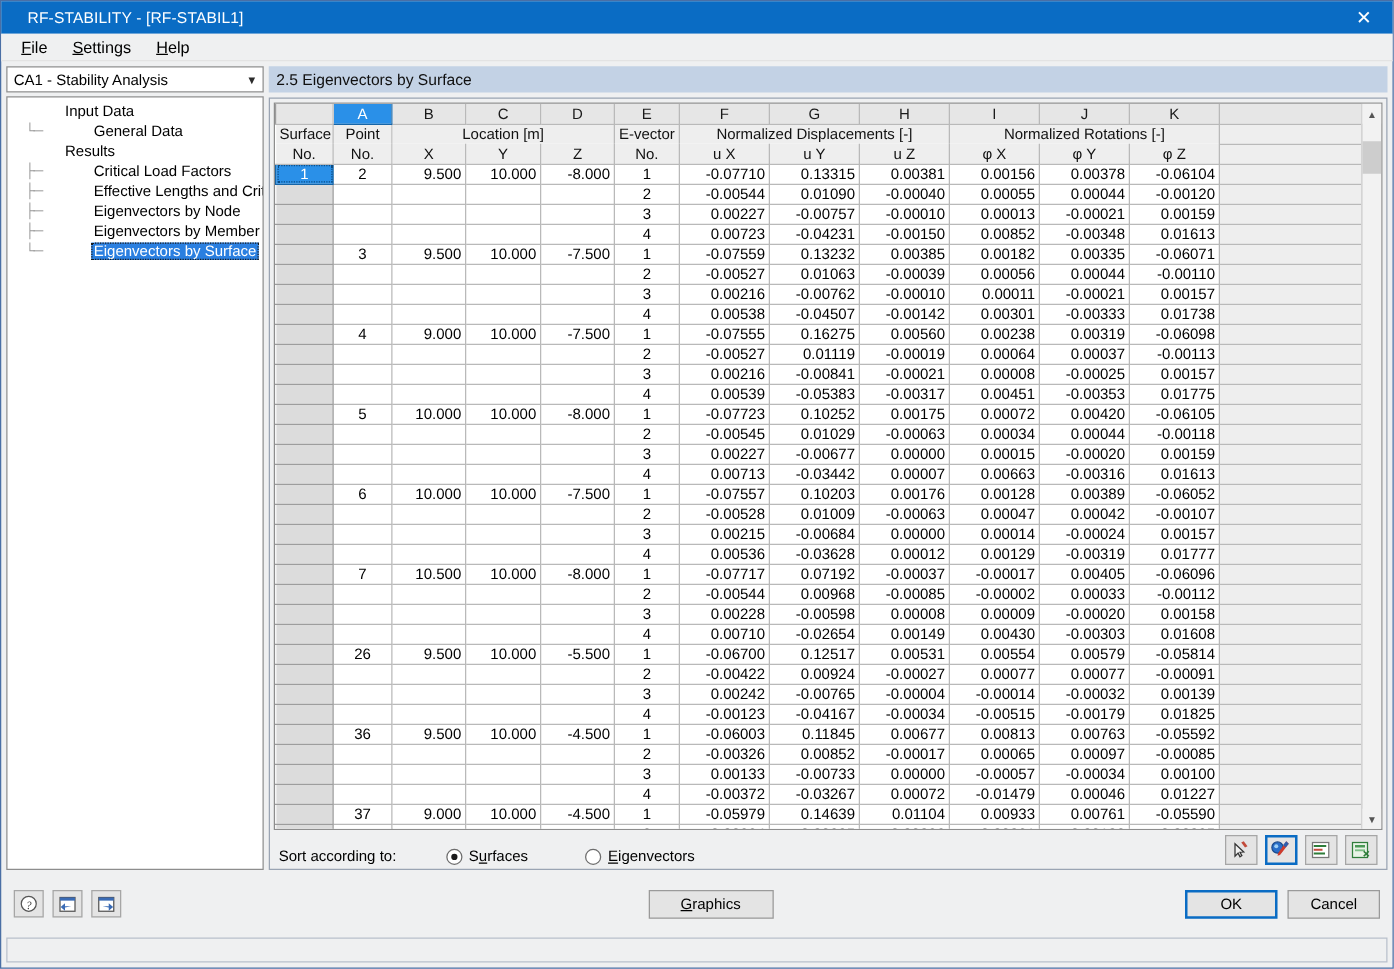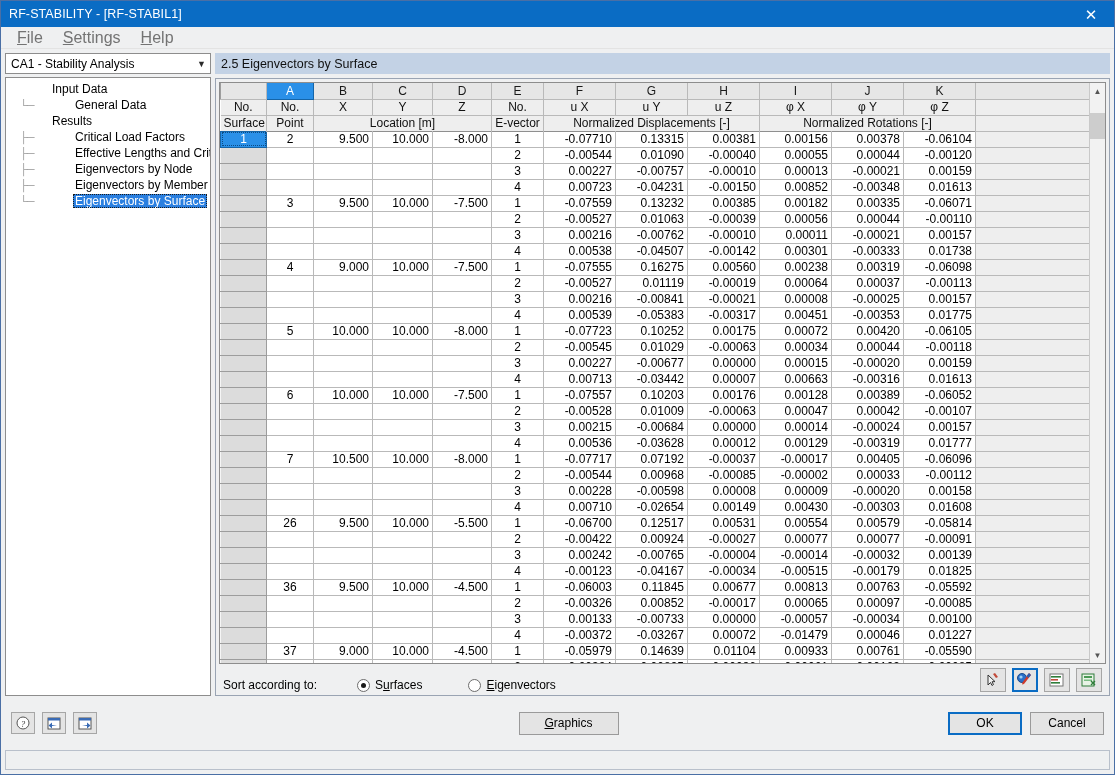--- a/index.html
+++ b/index.html
@@ -18,42 +18,42 @@
     background: #eff0f1;
     border: 1px solid #4a6fa5;
     display: flex; flex-direction: column;
   }
 
   
   .titlebar {
     height: 26px; flex: none;
     background: #0a6cc4;
     display: flex; align-items: center;
-    padding-left: 8px;
+    padding-left: 21px;
     color: #fff;
     gap: 20px;
   }
   .titlebar .wtitle { font-size: 12.5px; letter-spacing: .1px; }
   .titlebar .spacer { flex: 1; }
   .win-close {
     width: 46px; height: 26px;
     display: flex; align-items: center; justify-content: center;
     color: #fff; font-size: 15px; line-height: 1;
   }
 
   
   .menubar {
     height: 22px; flex: none;
     background: #eff0f1;
     display: flex; align-items: center;
     padding-left: 6px;
     border-bottom: 1px solid #e3e3e3;
   }
   .menuitem {
-    padding: 2px 10px; font-size: 16px; color: #737373;
+    padding: 2px 10px; font-size: 13px; color: #000000;
   }
   .menuitem u { text-decoration: underline; }
 
   
   .bodyrow { flex: 1; display: flex; min-height: 0; padding: 4px 4px 0 4px; gap: 4px; }
 
   
   .sidebar { width: 206px; flex: none; display: flex; flex-direction: column; }
   .combo {
     height: 21px; background: #fff;
@@ -334,41 +334,41 @@
                   <td>E</td>
                   <td>F</td>
                   <td>G</td>
                   <td>H</td>
                   <td>I</td>
                   <td>J</td>
                   <td>K</td>
                   <td class="tail"></td>
                 </tr>
                 <tr class="ht">
+                  <td class="rowhdr grp">Surface</td>
+                  <td class="grp">Point</td>
+                  <td class="grp" colspan="3">Location [m]</td>
+                  <td class="grp">E-vector</td>
+                  <td class="grp" colspan="3">Normalized Displacements [-]</td>
+                  <td class="grp" colspan="3">Normalized Rotations [-]</td>
+                  <td class="tail"></td>
+                </tr>
+                <tr class="ht">
                   <td class="rowhdr">No.</td>
                   <td>No.</td>
                   <td>X</td>
                   <td>Y</td>
                   <td>Z</td>
                   <td>No.</td>
                   <td>u X</td>
                   <td>u Y</td>
                   <td>u Z</td>
                   <td>φ X</td>
                   <td>φ Y</td>
                   <td>φ Z</td>
-                  <td class="tail"></td>
-                </tr>
-                <tr class="ht">
-                  <td class="rowhdr grp">Surface</td>
-                  <td class="grp">Point</td>
-                  <td class="grp" colspan="3">Location [m]</td>
-                  <td class="grp">E-vector</td>
-                  <td class="grp" colspan="3">Normalized Displacements [-]</td>
-                  <td class="grp" colspan="3">Normalized Rotations [-]</td>
                   <td class="tail"></td>
                 </tr>
               </tbody>
               <tbody id="tbody">
                   <tr class="data">
                     <td class="rowhdr sel">1</td>
                     <td class="c grpsep">2</td>
                     <td class=" grpsep">9.500</td>
                     <td class=" grpsep">10.000</td>
                     <td class=" grpsep">-8.000</td>

